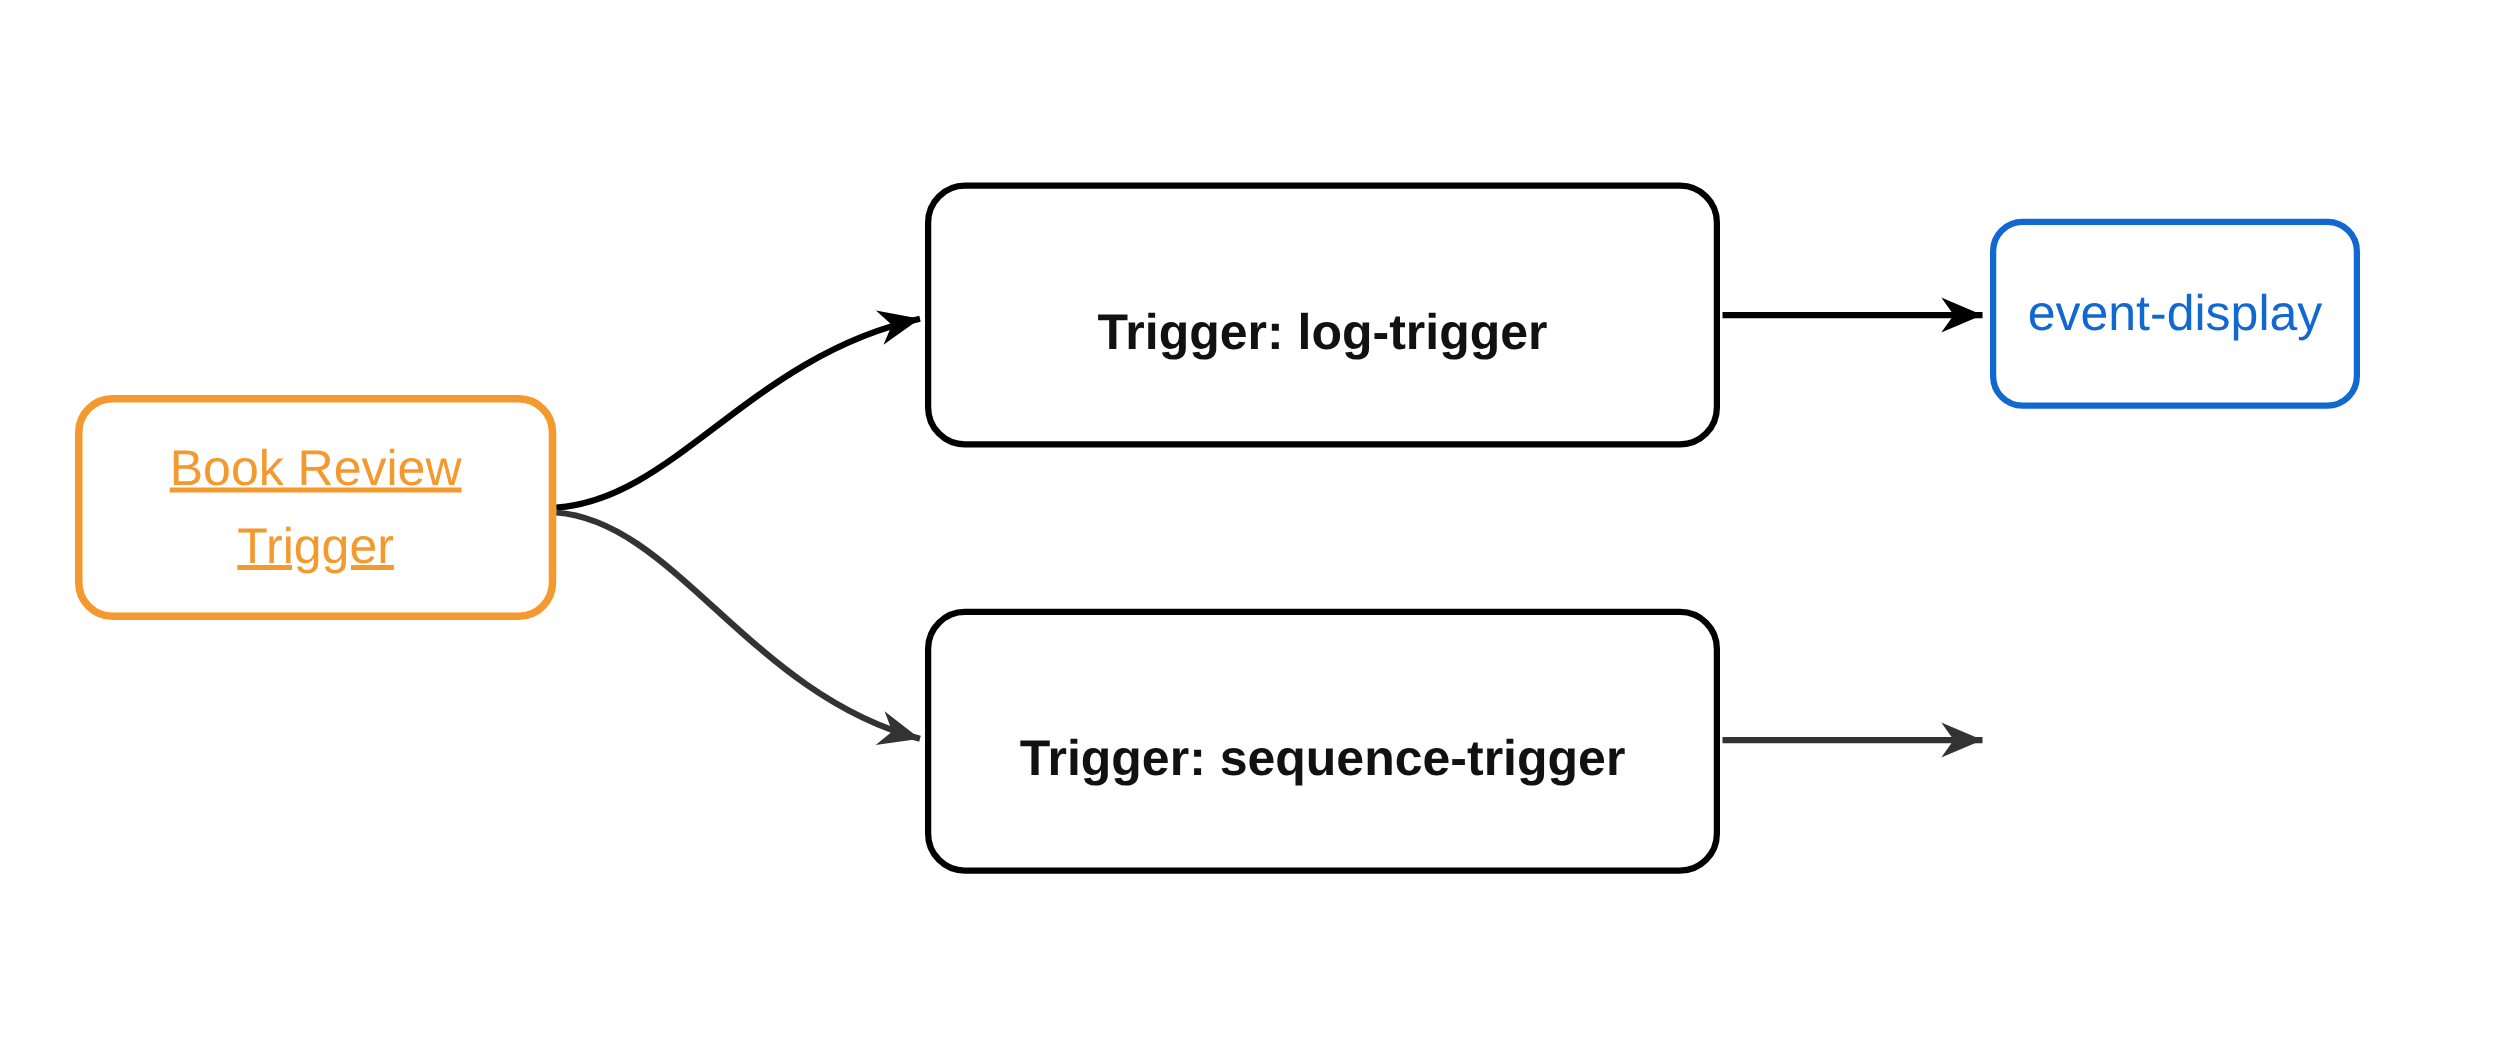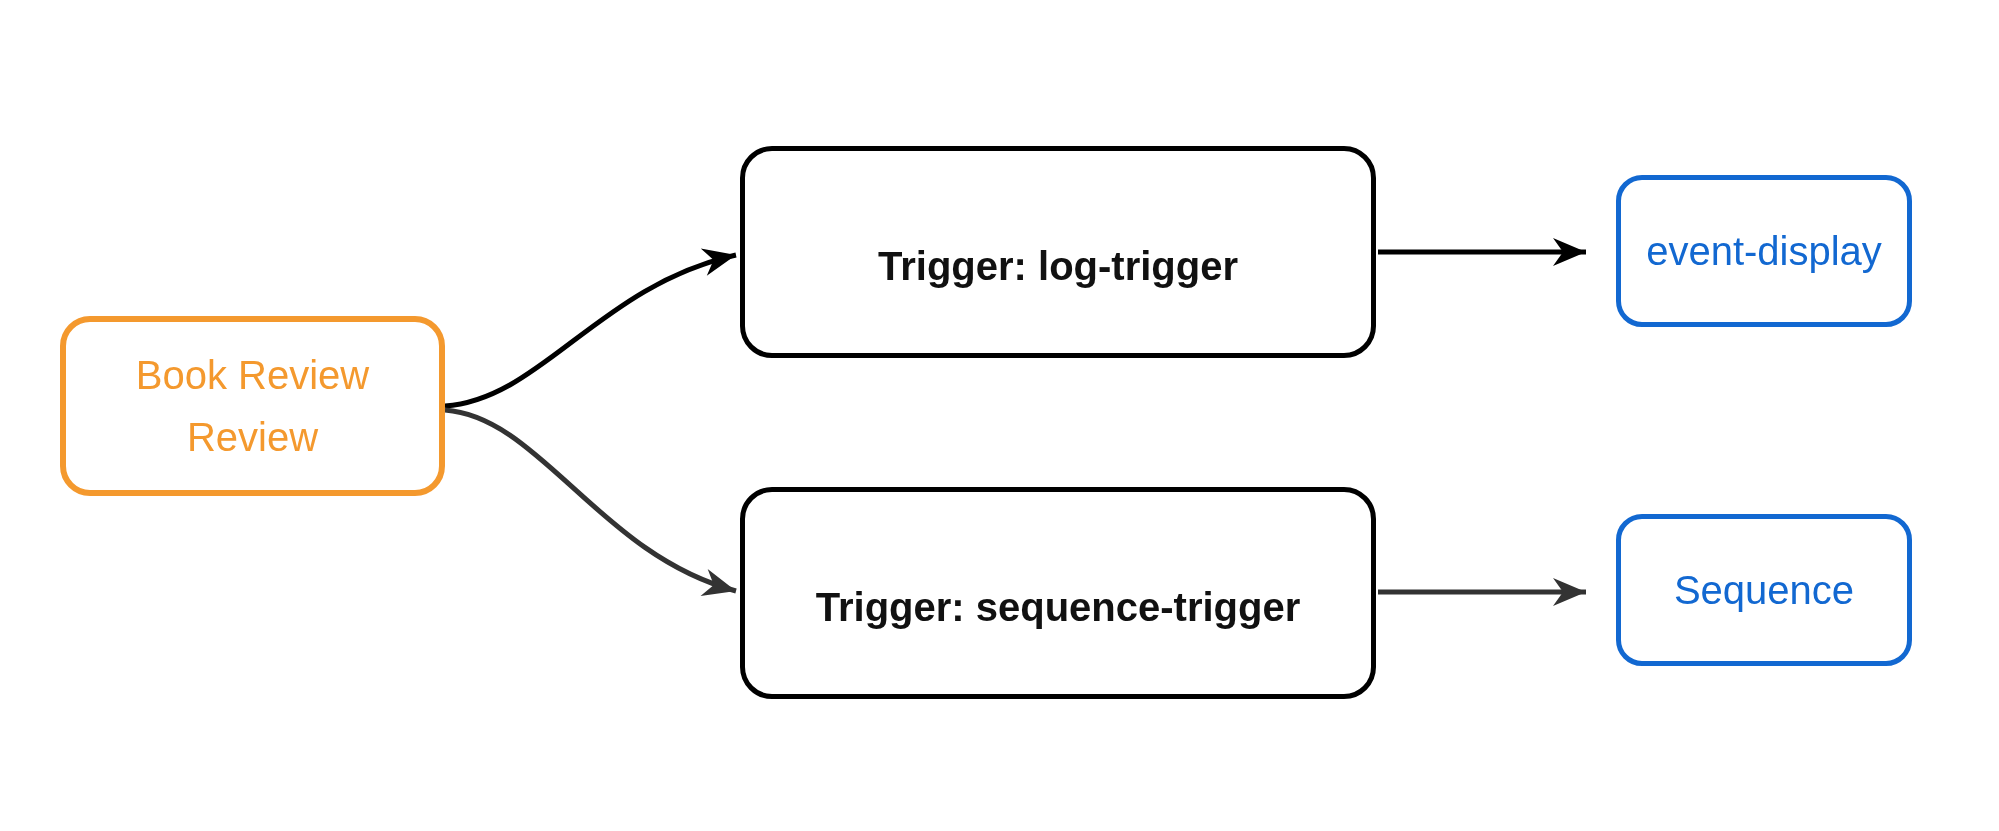--- a/index.html
+++ b/index.html
@@ -26,38 +26,38 @@
     justify-content: center;
     text-align: center;
     background: #ffffff;
     box-sizing: border-box;
   }
   .node-broker {
     left: 60px; top: 316px; width: 385px; height: 180px;
     border: 6px solid var(--broker-orange, #F4992E);
     border-radius: 30px;
     color: var(--broker-orange, #F4992E);
-    font-size: 40px; line-height: 62px;
+    font-size: 40px; line-height: 62px; text-decoration: underline;
   }
   .node-trigger {
     left: 740px; width: 636px; height: 212px;
     border: 5px solid var(--node-black, #000000);
     border-radius: 32px;
     color: var(--text-dark, #111111);
     font-size: 40px; line-height: 60px;
   }
   .node-trigger .title { font-weight: 700; margin-top: 28px; }
   #node-log-trigger { top: 146px; }
   #node-sequence-trigger { top: 487px; }
   .node-service {
     left: 1592px; width: 296px; height: 152px;
     border: 5px solid var(--service-blue, #1268D1);
     border-radius: 26px;
     color: var(--service-blue, #1268D1);
-    font-size: 40px; line-height: 48px; margin-left: 24px;
+    font-size: 40px; line-height: 48px;
   }
   #node-event-display { top: 175px; }
   #node-sequence { top: 514px; }
 </style>
 </head>
 <body>
 
 <div class="canvas">
 
   <svg class="edges" viewBox="0 0 1999 831" xmlns="http://www.w3.org/2000/svg">
@@ -70,32 +70,29 @@
       </marker>
     </defs>
     <path class="edge edge-black" d="M445,406 C540,400 600,285 736,255" marker-end="url(#ah-black)"></path>
     <path class="edge edge-gray" d="M445,410 C540,417 600,555 736,591" marker-end="url(#ah-gray)"></path>
     <path class="edge edge-black" d="M1378,252 L1586,252" marker-end="url(#ah-black)"></path>
     <path class="edge edge-gray" d="M1378,592 L1586,592" marker-end="url(#ah-gray)"></path>
   </svg>
 
   <div class="node node-broker" id="node-broker">
     <div>Book Review</div>
-    <div>Review</div>
+    <div>Trigger</div>
   </div>
 
   <div class="node node-trigger" id="node-log-trigger">
     <div class="title">Trigger: log-trigger</div>
   </div>
 
   <div class="node node-trigger" id="node-sequence-trigger">
     <div class="title">Trigger: sequence-trigger</div>
   </div>
 
   <div class="node node-service" id="node-event-display">
     <div>event-display</div>
   </div>
 
-  <div class="node node-service" id="node-sequence">
-    <div>Sequence</div>
-  </div>
 
 </div>
 
 </body></html>

